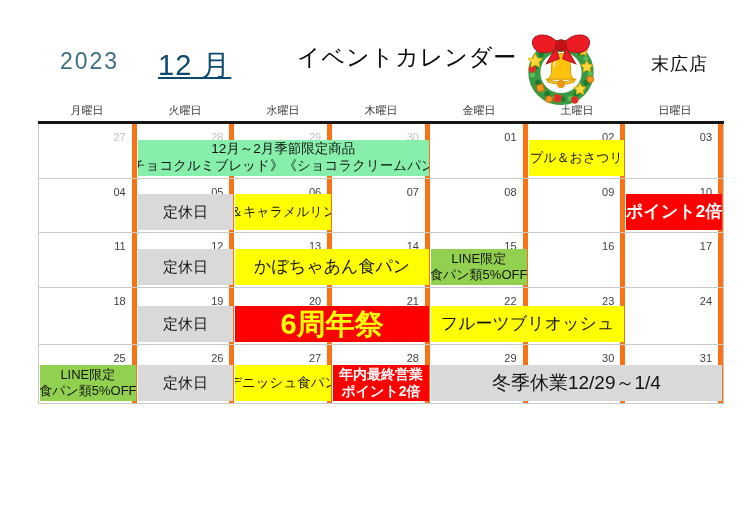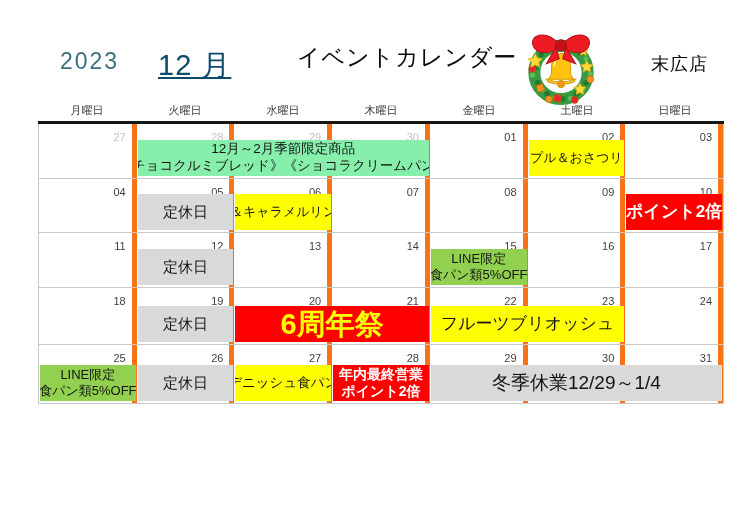--- a/index.html
+++ b/index.html
@@ -148,20 +148,23 @@
           <div class="day-cell"><span class="date-num">11</span></div>
           <div class="day-cell"><span class="date-num">12</span></div>
           <div class="day-cell"><span class="date-num">13</span></div>
           <div class="day-cell"><span class="date-num">14</span></div>
           <div class="day-cell"><span class="date-num">15</span></div>
           <div class="day-cell"><span class="date-num">16</span></div>
           <div class="day-cell"><span class="date-num">17</span></div>
           <div class="event" style="left: calc(14.2857% + 1px); width: calc(14.2857% - 2px); background: rgb(217, 217, 217); font-size: 15px;">
             <span>定休日</span>
           </div>
+          <div class="event" style="left: calc(28.5714% + 1px); width: calc(28.5714% - 2px); background: rgb(255, 255, 0); font-size: 17px;">
+            <span>かぼちゃあん食パン</span>
+          </div>
           <div class="event" style="left: calc(57.1429% + 1px); width: calc(14.2857% - 2px); background: rgb(146, 208, 80); font-size: 13px;">
             <span>LINE限定</span>
             <span>食パン類5%OFF</span>
           </div>
         </div>
         <div class="week-row" style="height: 57px;">
           <div class="day-cell"><span class="date-num">18</span></div>
           <div class="day-cell"><span class="date-num">19</span></div>
           <div class="day-cell"><span class="date-num">20</span></div>
           <div class="day-cell"><span class="date-num">21</span></div>

